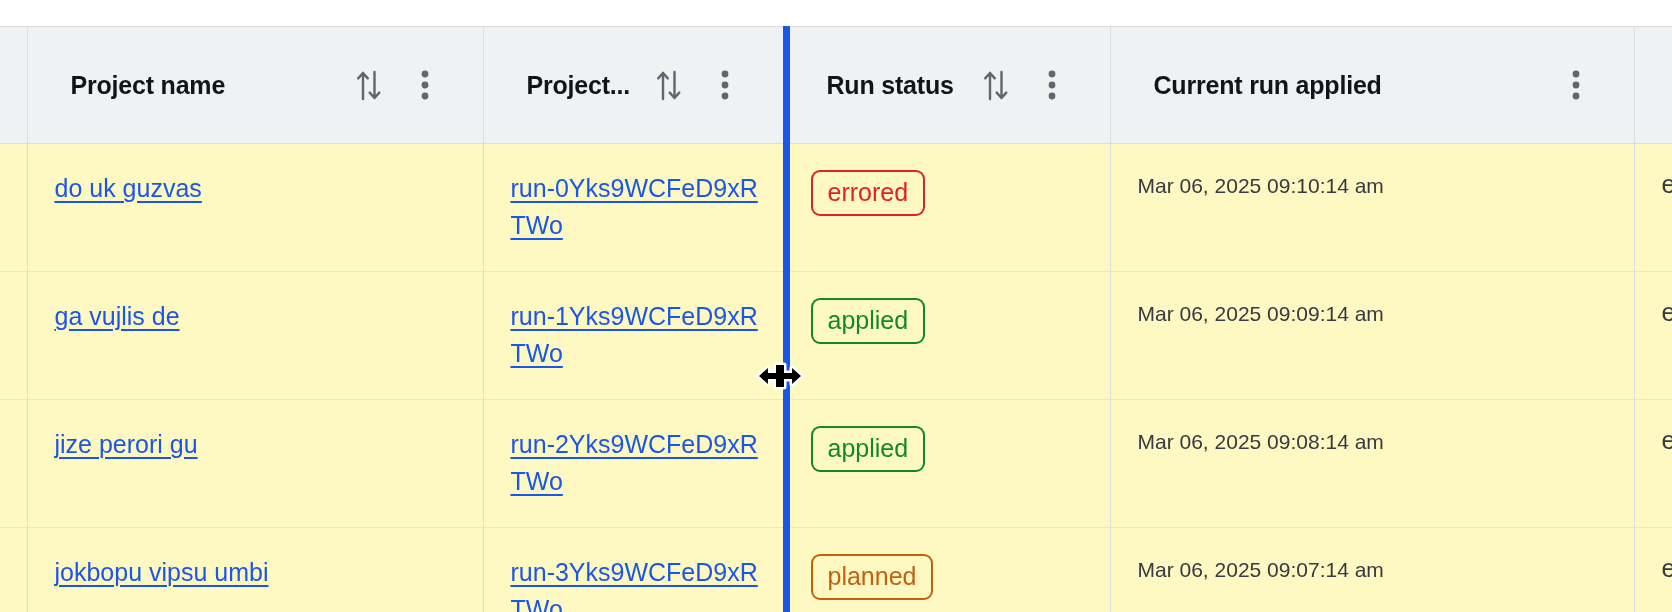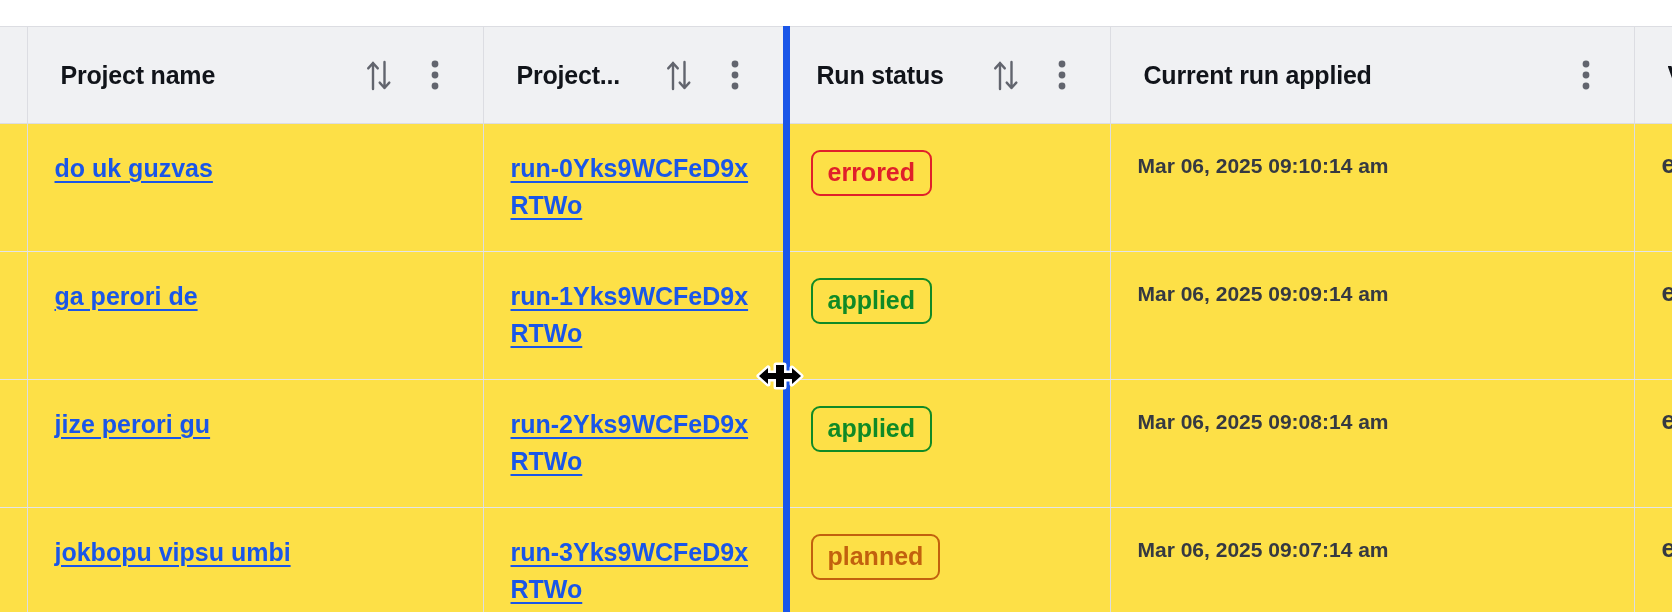--- a/index.html
+++ b/index.html
@@ -49,21 +49,21 @@
   col.c-status   { width: 327px; }
   col.c-applied  { width: 524px; }
   col.c-vcs      { width: 156px; }
 
   
   thead th {
     background: #f0f1f3;
     border-right: 1px solid #dcdde2;
     border-bottom: 1px solid #dcdde2;
     height: 84px;
-    padding: 6px;
+    padding: 16px;
     vertical-align: middle;
     font-weight: 700;
     font-size: 25px;
     color: #11141a;
     text-align: left;
   }
   thead th.gutter-head {
     border-right: 1px solid #dcdde2;
   }
 
@@ -98,23 +98,22 @@
 
   
   tbody td {
     border-right: 1px solid #dcdde2;
     border-bottom: 1px solid #e3e4e8;
     height: 128px;
     padding: 0 22px 0 27px;
     vertical-align: top;
     font-size: 25px;
     color: #353942;
-    background: #fde047;
+    background: #fef9c3;
     box-sizing: border-box;
-    font-weight: bold;
   }
   tbody td.gutter-cell { padding: 0; }
 
   tbody td .cell-pad { padding-top: 26px; }
 
   a.link {
     color: #1a56e8;
     text-decoration: underline;
     text-underline-offset: 4px;
     text-decoration-thickness: 2px;
@@ -306,21 +305,21 @@
             <div class="cell-pad">
               <span class="vcs-text">e</span>
             </div>
           </td>
         </tr>
 
         <tr>
           <td class="gutter-cell"></td>
           <td>
             <div class="cell-pad">
-              <a class="link name">ga perori de</a>
+              <a class="link name">ga vujlis de</a>
             </div>
           </td>
           <td>
             <div class="cell-pad">
               <a class="link">run-1Yks9WCFeD9xRTWo</a>
             </div>
           </td>
           <td>
             <div class="cell-pad">
               <span class="badge applied">applied</span>

